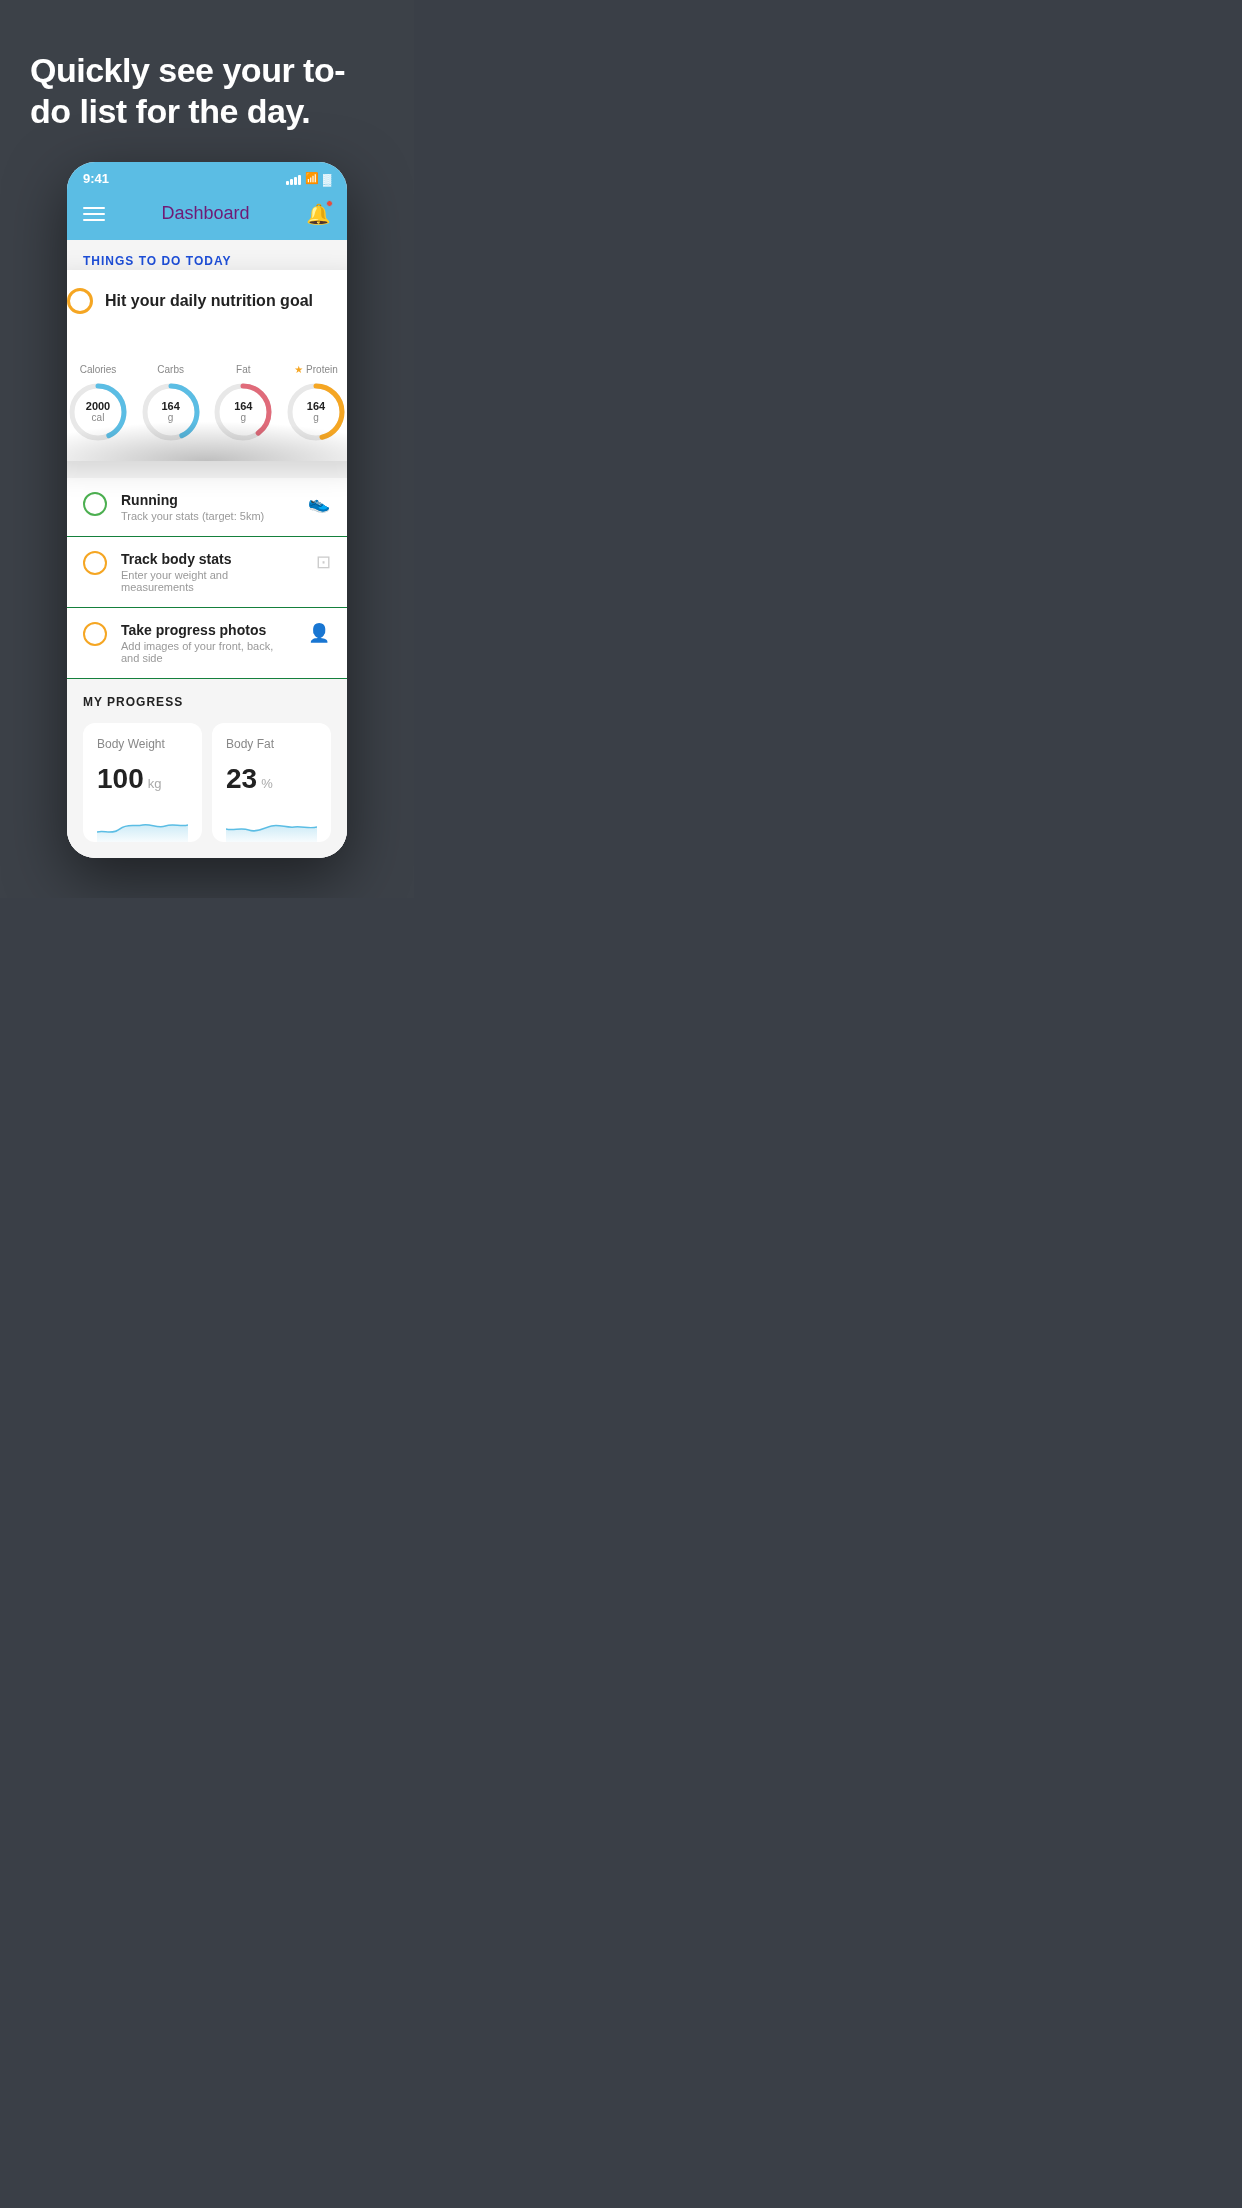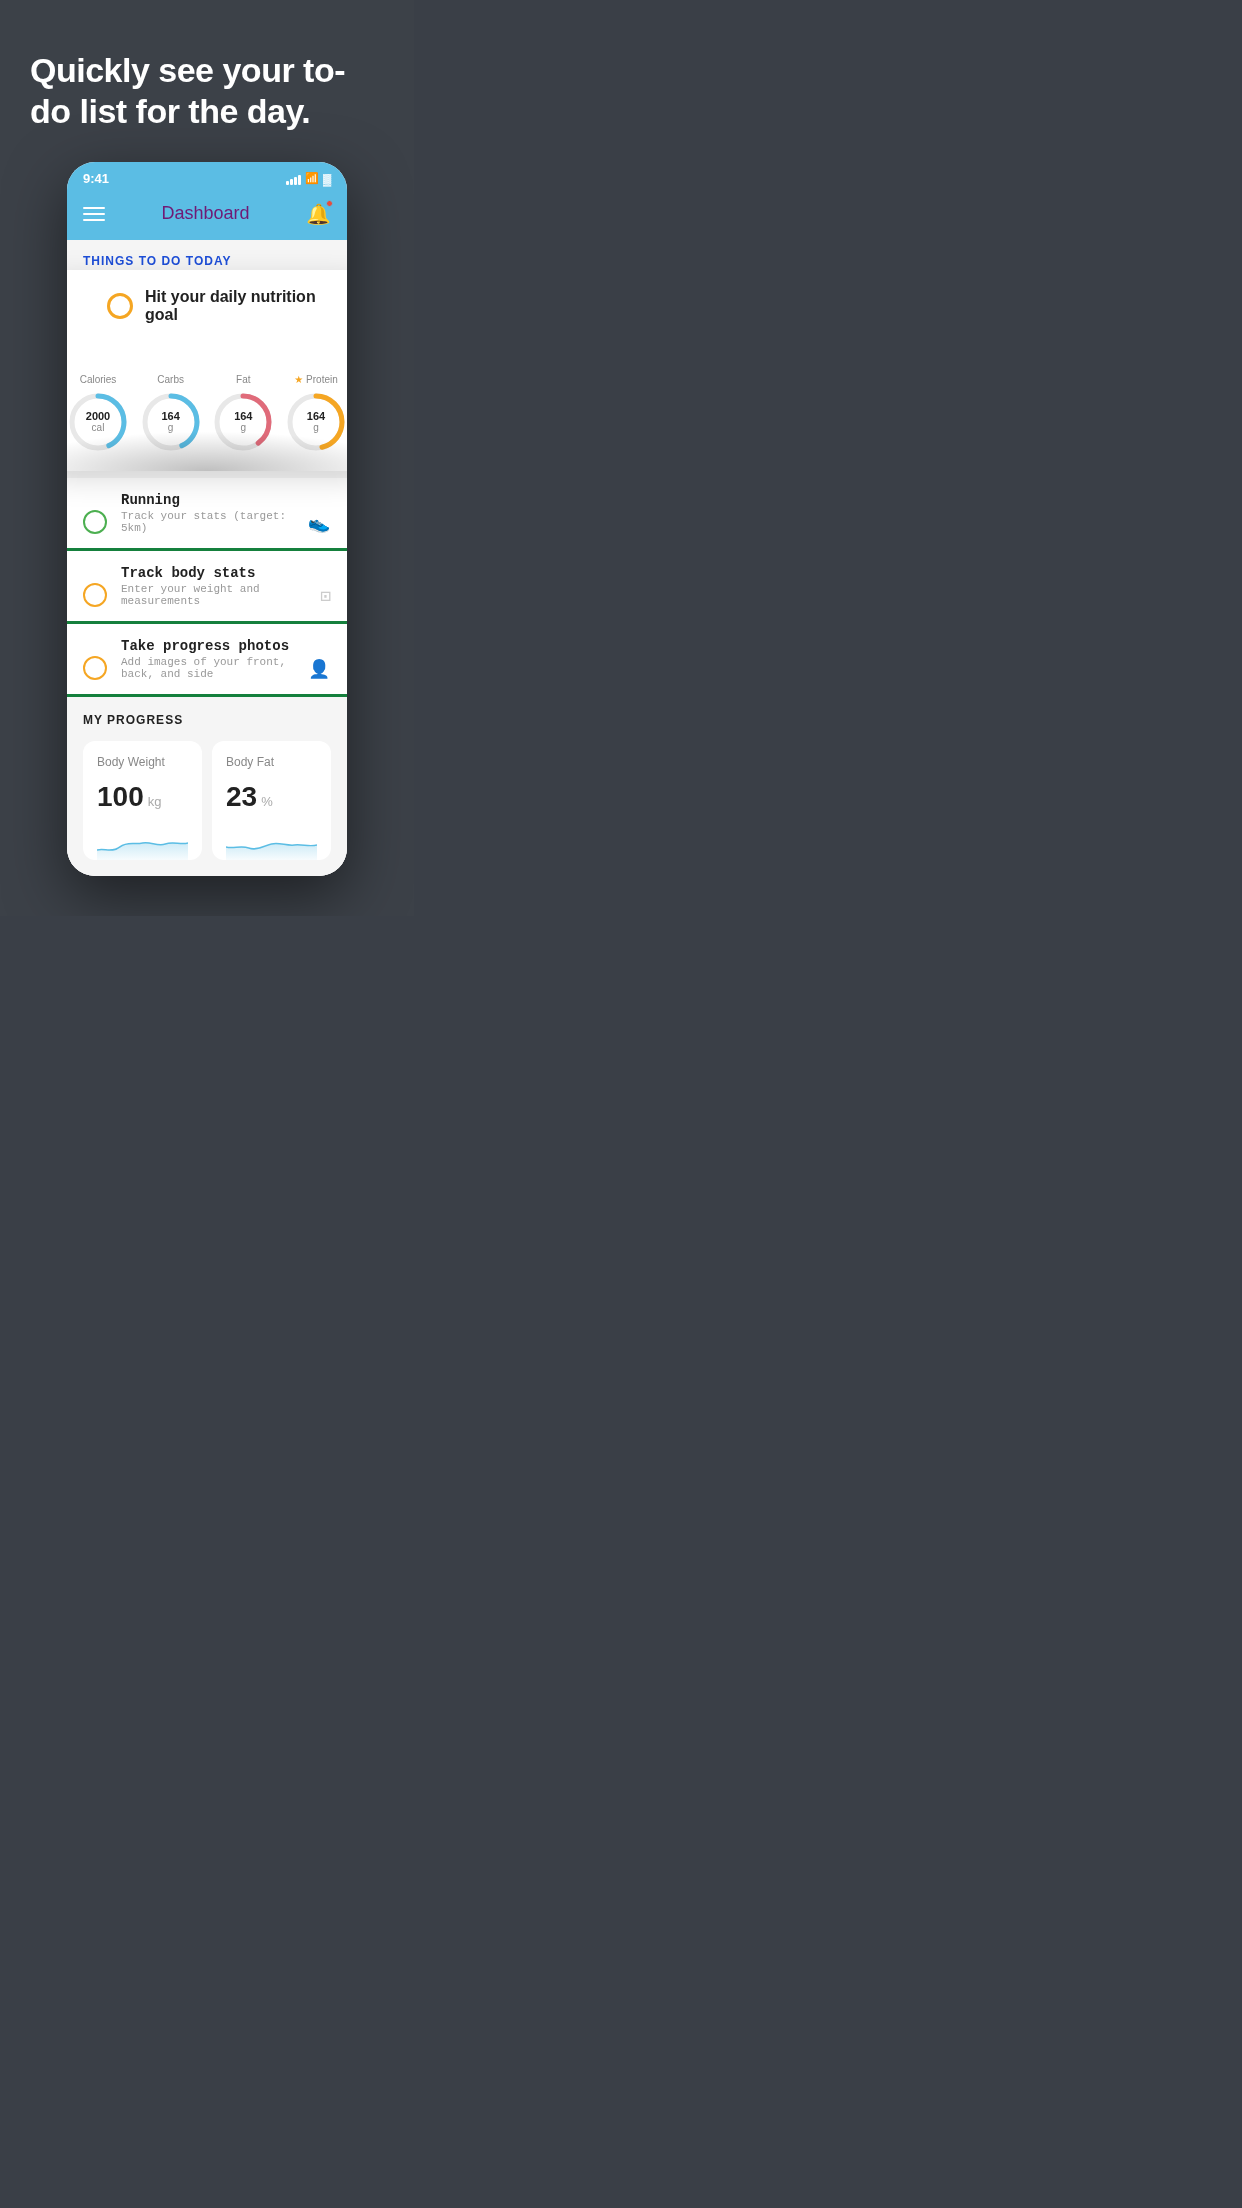--- a/index.html
+++ b/index.html
@@ -174,21 +174,20 @@
       padding: 18px 20px;
       box-shadow: 0 8px 30px rgba(0,0,0,0.15);
       z-index: 10;
     }
 
     .nutrition-card-header {
       display: flex;
       align-items: center;
       gap: 12px;
       margin-bottom: 14px;
-      padding-left: 40px;
     }
 
     .circle-check {
       width: 26px;
       height: 26px;
       border-radius: 50%;
       border: 3px solid #f5a623;
       flex-shrink: 0;
     }
 
@@ -294,26 +293,25 @@
     }
 
     
     .todo-list {
       background: #ffffff;
       margin-top: 200px;
     }
 
     .todo-item {
       display: flex;
-      align-items: flex-end;
+      align-items: flex-start;
       padding: 14px 16px;
-      border-bottom: 3px solid #15803d;
+      border-bottom: 1px solid #15803d;
       gap: 14px;
       cursor: pointer;
-      font-family: Liberation Mono, monospace;
     }
 
     .todo-circle {
       width: 24px;
       height: 24px;
       border-radius: 50%;
       border: 2.5px solid #ccc;
       flex-shrink: 0;
     }
 

